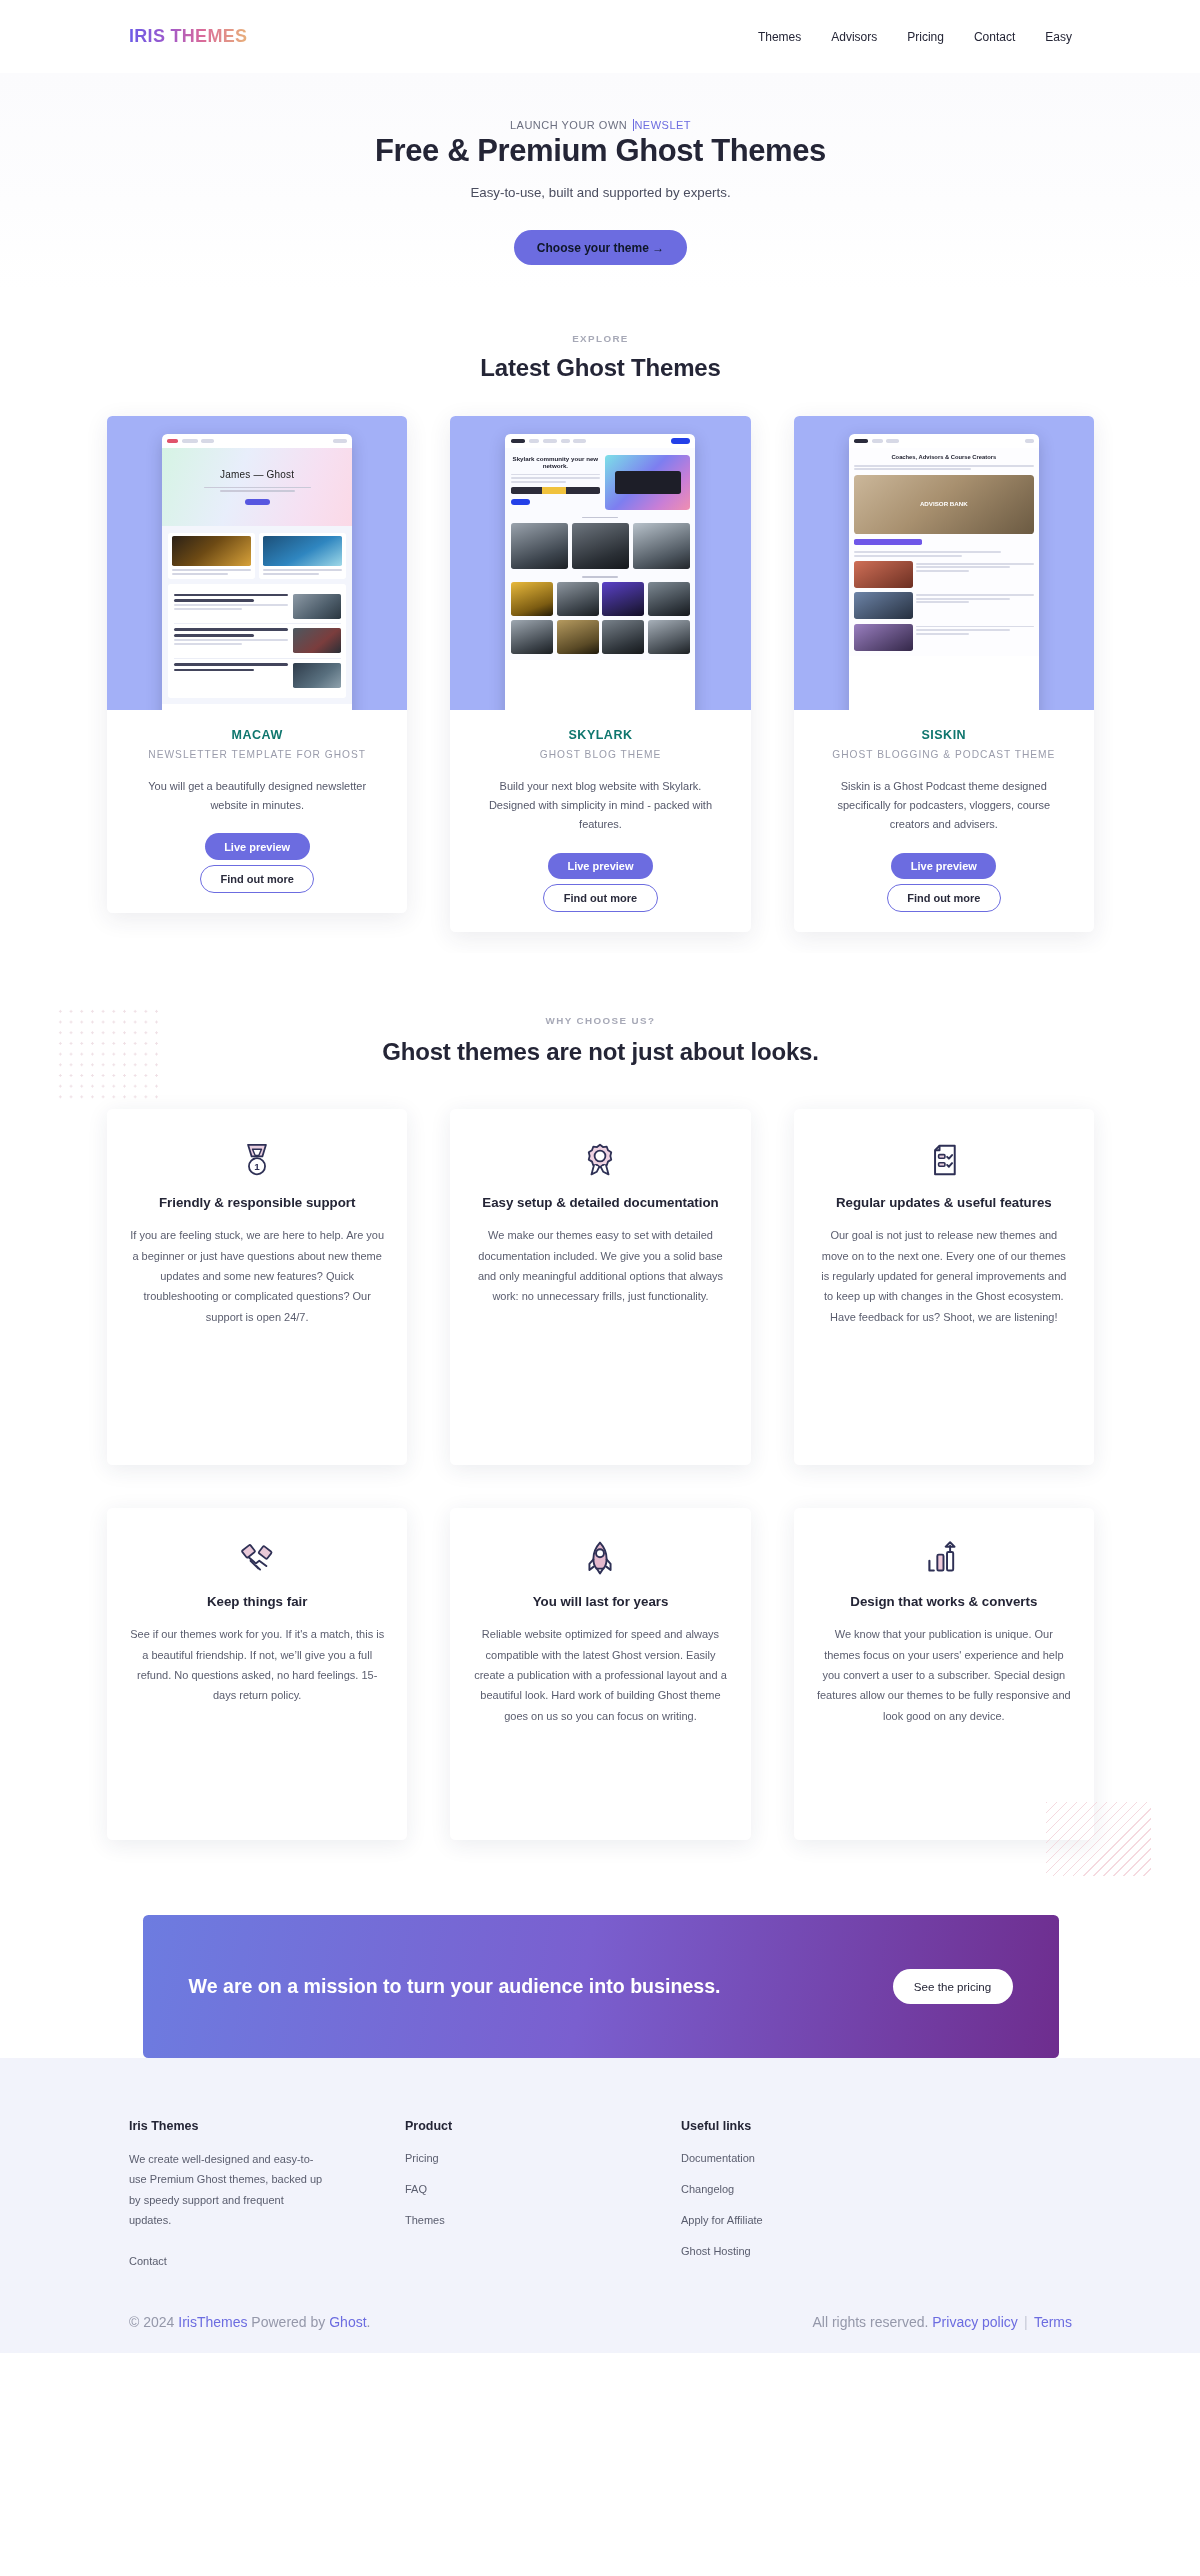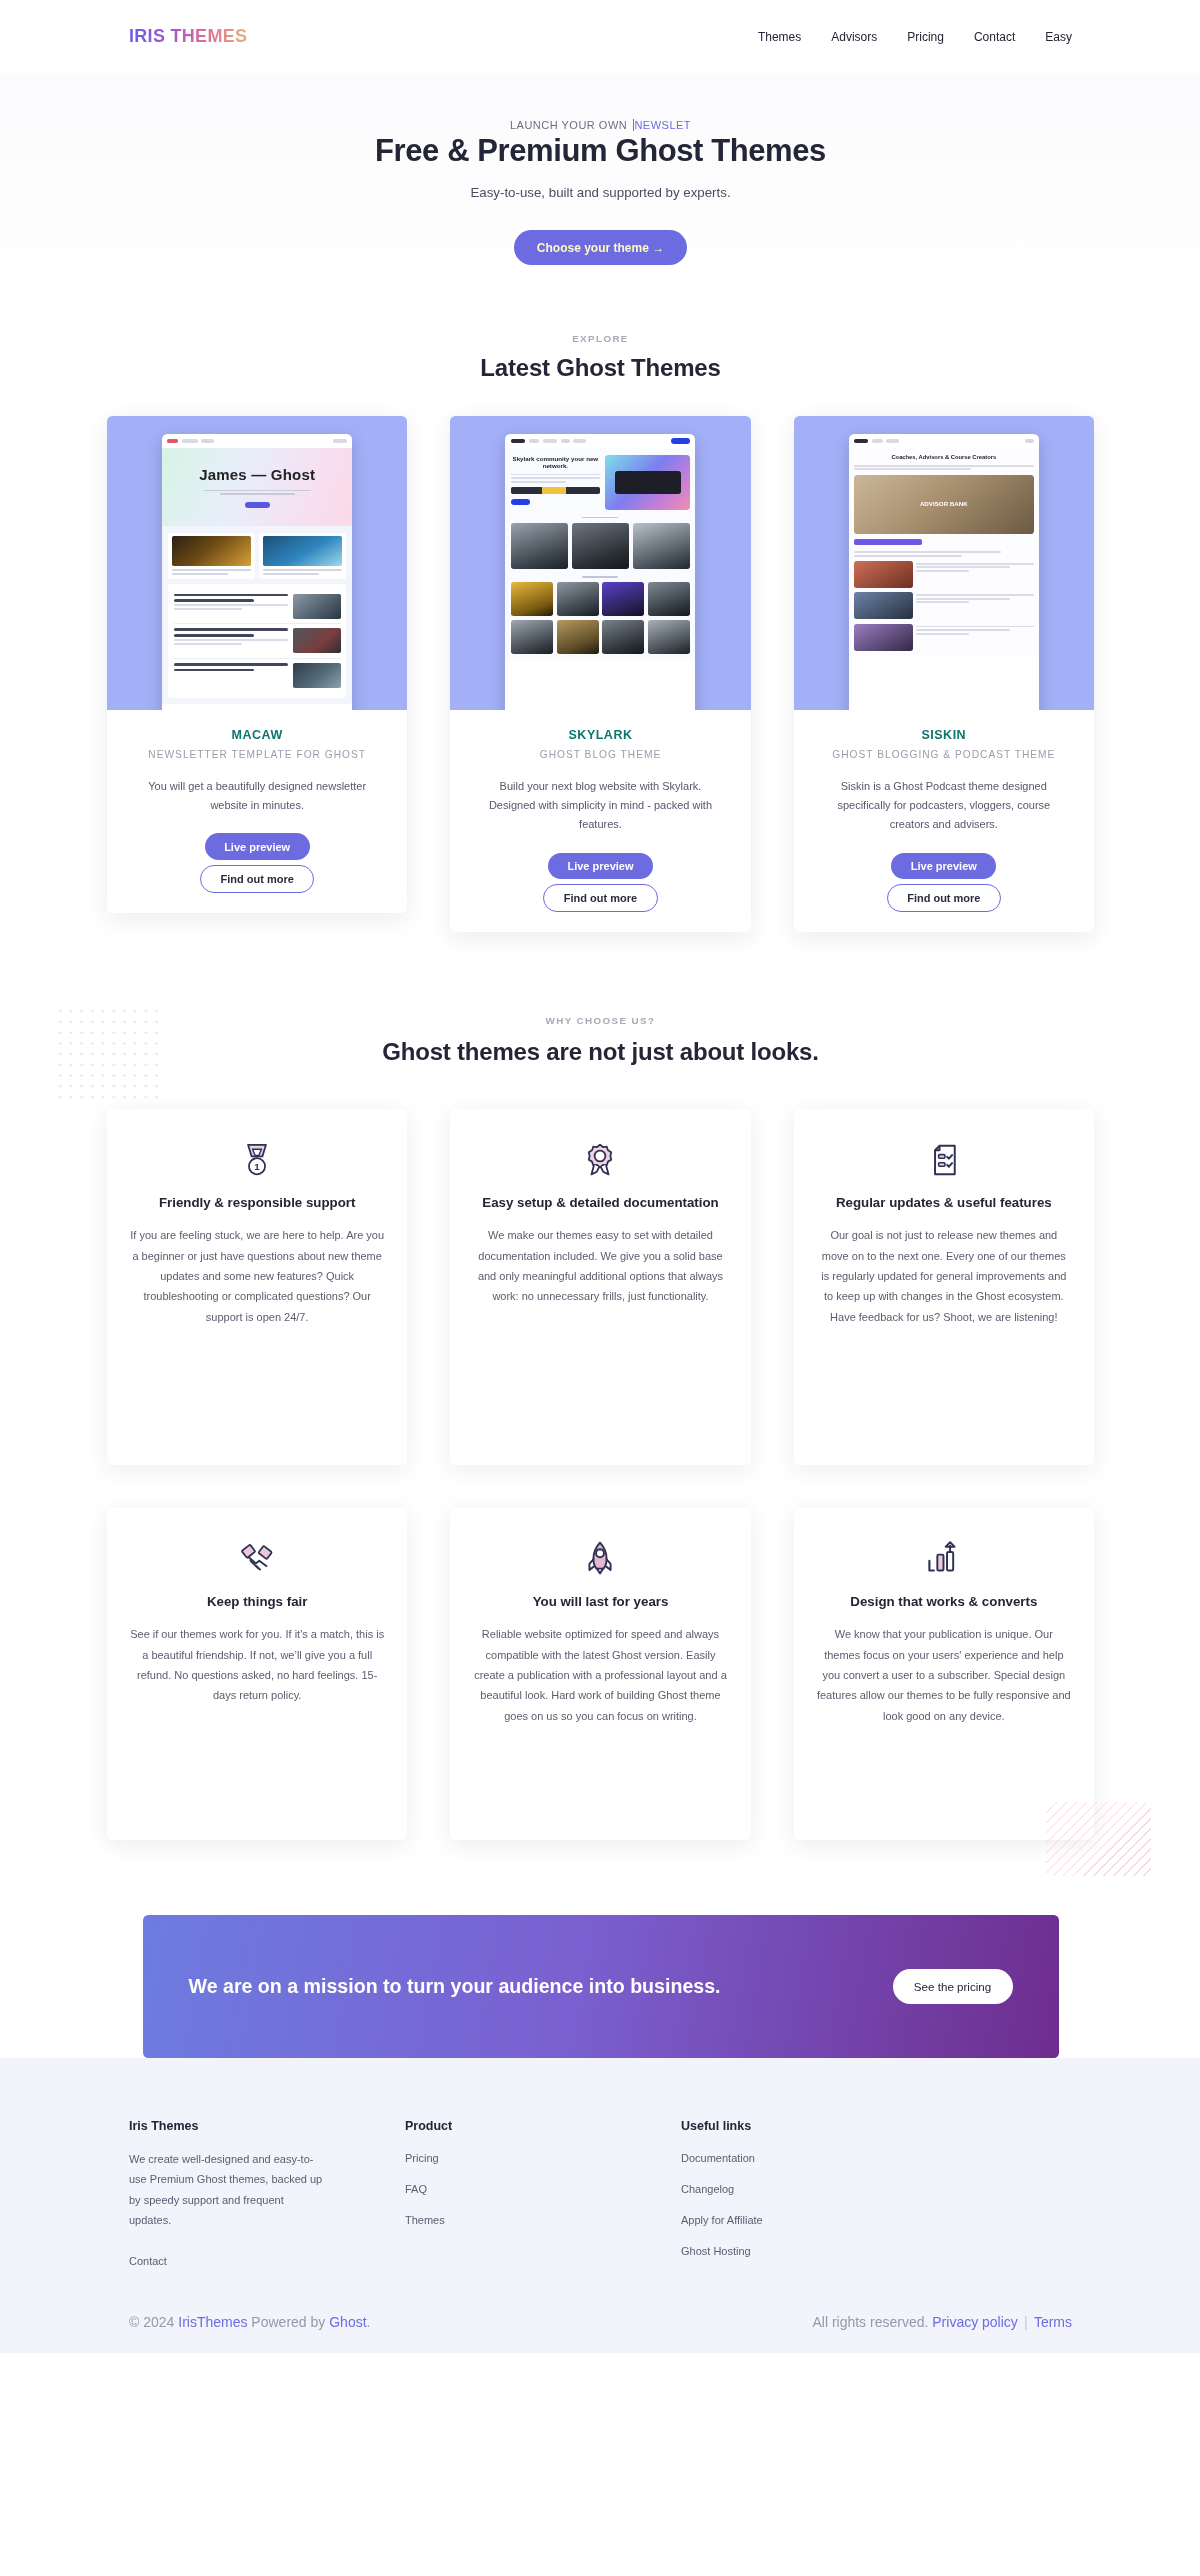--- a/index.html
+++ b/index.html
@@ -85,21 +85,21 @@
     margin-bottom: 16px;
   }
   .hero-sub {
     font-size: 13.3px;
     color: #4a4d5f;
     margin-bottom: 30px;
   }
   .btn-primary {
     display: inline-block;
     background: #6c6ce0;
-    color: #fef9c3;
+    color: #0f172a;
     border: none;
     border-radius: 36px;
     padding: 10.7px 23px;
     font-size: 12px;
     font-weight: 700;
     cursor: pointer;
     text-decoration: none;
     font-family: inherit;
   }
 
@@ -170,22 +170,22 @@
   
   .mc-hero {
     height: 78px;
     background: linear-gradient(110deg, #d6f4e4 0%, #e8eefb 40%, #f6e0f2 75%, #fbd9e6 100%);
     display: flex;
     flex-direction: column;
     align-items: center;
     justify-content: center;
   }
   .mc-title {
-    font-size: 15px;
-    font-weight: 700;
+    font-size: 10px;
+    font-weight: 400;
     color: #222;
     letter-spacing: 0.2px;
   }
   .mc-lines { width: 107px; margin-top: 4.4px; }
   .mc-line { height: 1.8px; background: #c9c9d8; border-radius: 1.8px; margin: 1.8px auto; }
   .mc-pill { width: 25px; height: 6.2px; background: #5757e0; border-radius: 4.4px; margin-top: 5.3px; }
   .mc-body { background: #f3f5fc; padding: 6.2px; }
   .mc-feat { display: flex; gap: 4.4px; }
   .mc-feat > div { flex: 1; background: #fff; border-radius: 2.7px; padding: 3.6px; }
   .mc-img1 { height: 30px; border-radius: 1.8px; background: linear-gradient(140deg, #2a2016, #6d4a14 45%, #d8a23a); }

